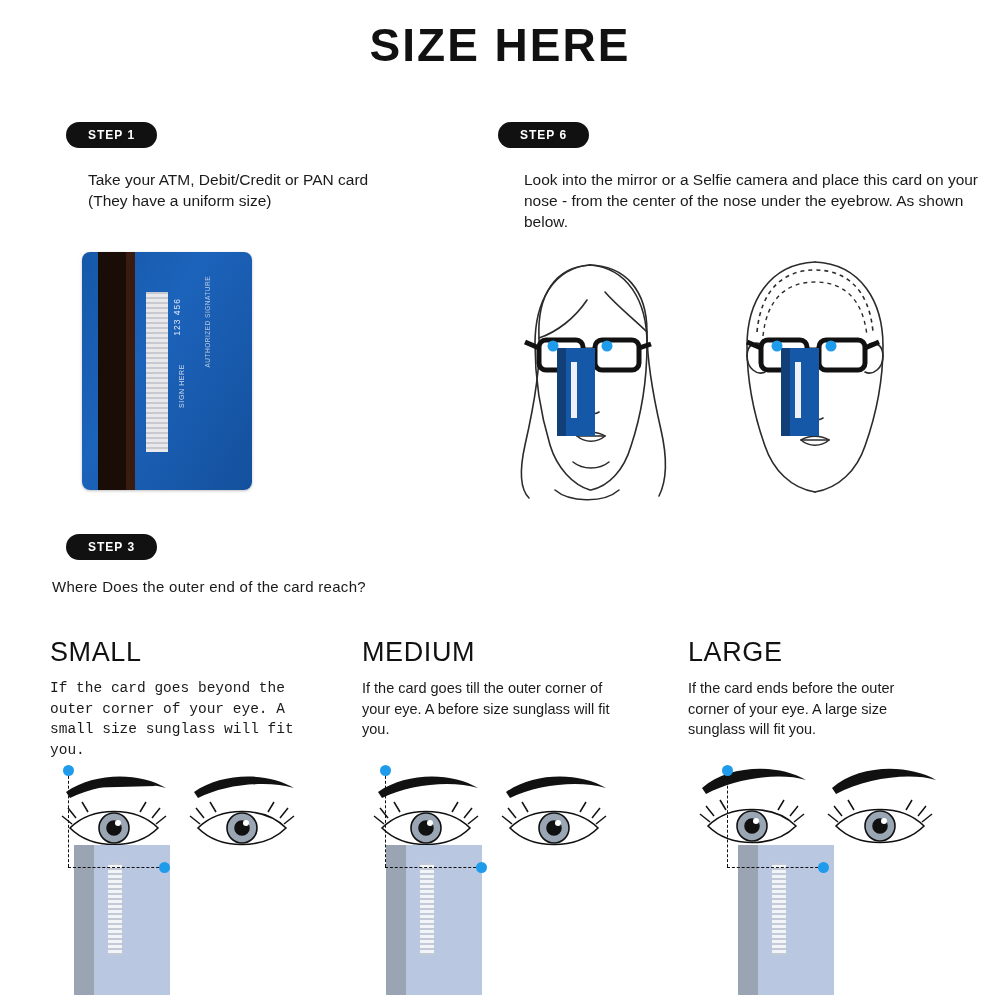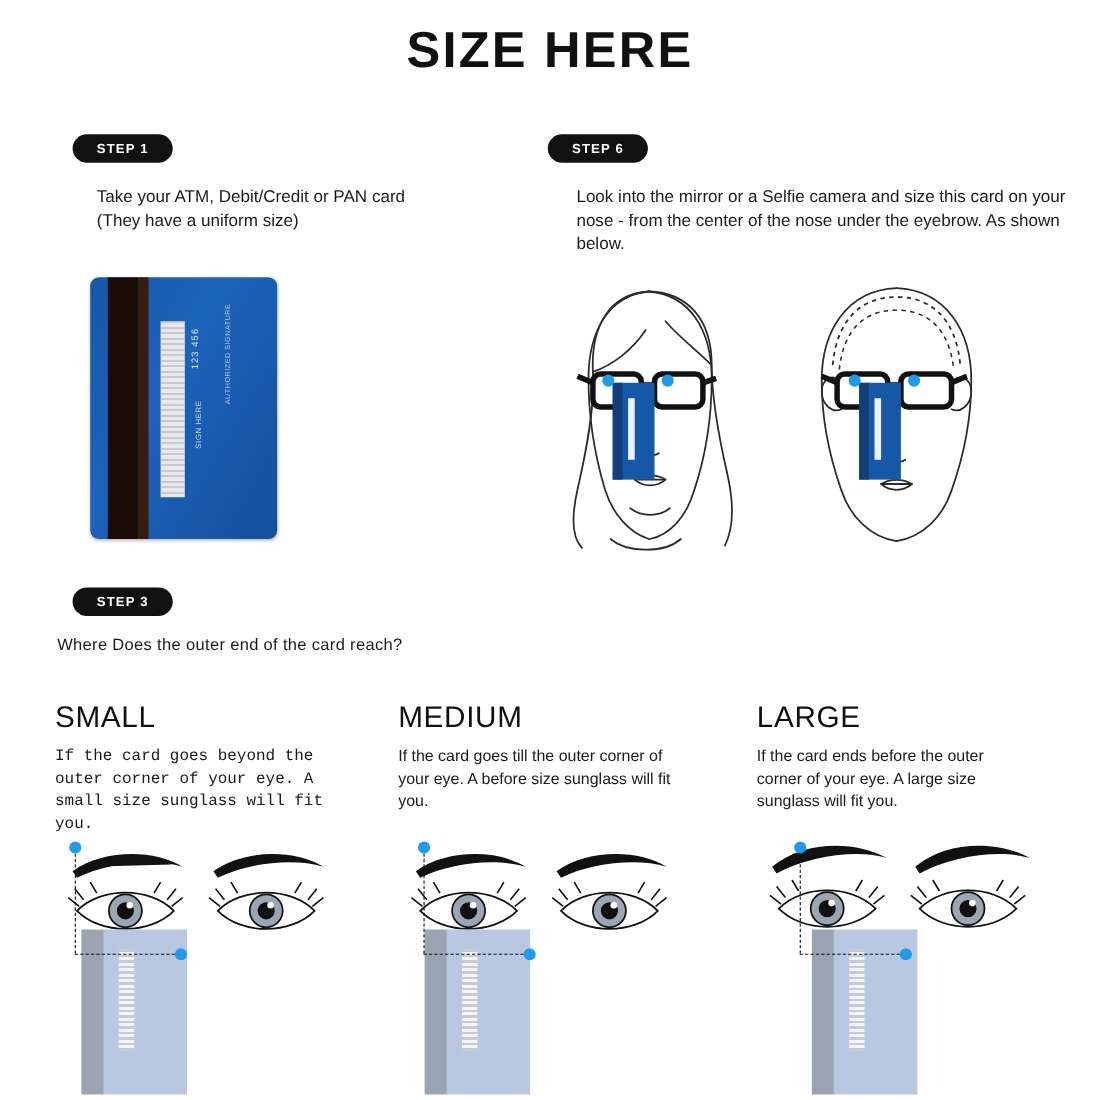--- a/index.html
+++ b/index.html
@@ -204,21 +204,21 @@
   <div class="magstripe2"></div>
   <div class="sigpanel">
     <div class="stripes"></div>
   </div>
   <div class="cvv">123 456</div>
   <div class="signhere">SIGN HERE</div>
   <div class="authsig">AUTHORIZED SIGNATURE</div>
 </div>
 
 <div class="step-badge" style="left:498px; top:122px;">STEP 6</div>
-<div class="step-text" style="left:492px; top:170px; width:470px;">Look into the mirror or a Selfie camera and size this card on your nose - from the center of the nose under the eyebrow. As shown below.</div>
+<div class="step-text" style="left:492px; top:170px; width:470px;">Look into the mirror or a Selfie camera and place this card on your nose - from the center of the nose under the eyebrow. As shown below.</div>
 
 <svg width="480" height="270" viewBox="0 0 480 270" style="position:absolute; left:495px; top:240px;">
   <g fill="none" stroke="#2b2b2b" stroke-width="1.6" stroke-linecap="round" stroke-linejoin="round">
 
     <path d="M95 25 C58 28 40 62 40 104 C40 140 46 175 55 205 C62 228 78 245 95 250"></path>
     <path d="M95 25 C132 28 152 60 152 104 C152 142 146 176 136 206 C129 230 114 246 96 250"></path>
 
     <path d="M95 25 C60 27 42 55 44 98 C46 130 38 170 30 205 C24 232 26 250 34 258"></path>
     <path d="M44 98 C62 92 80 78 92 60"></path>
     <path d="M95 25 C130 26 152 50 152 92 C152 118 158 155 166 190 C172 216 172 240 164 256"></path>

